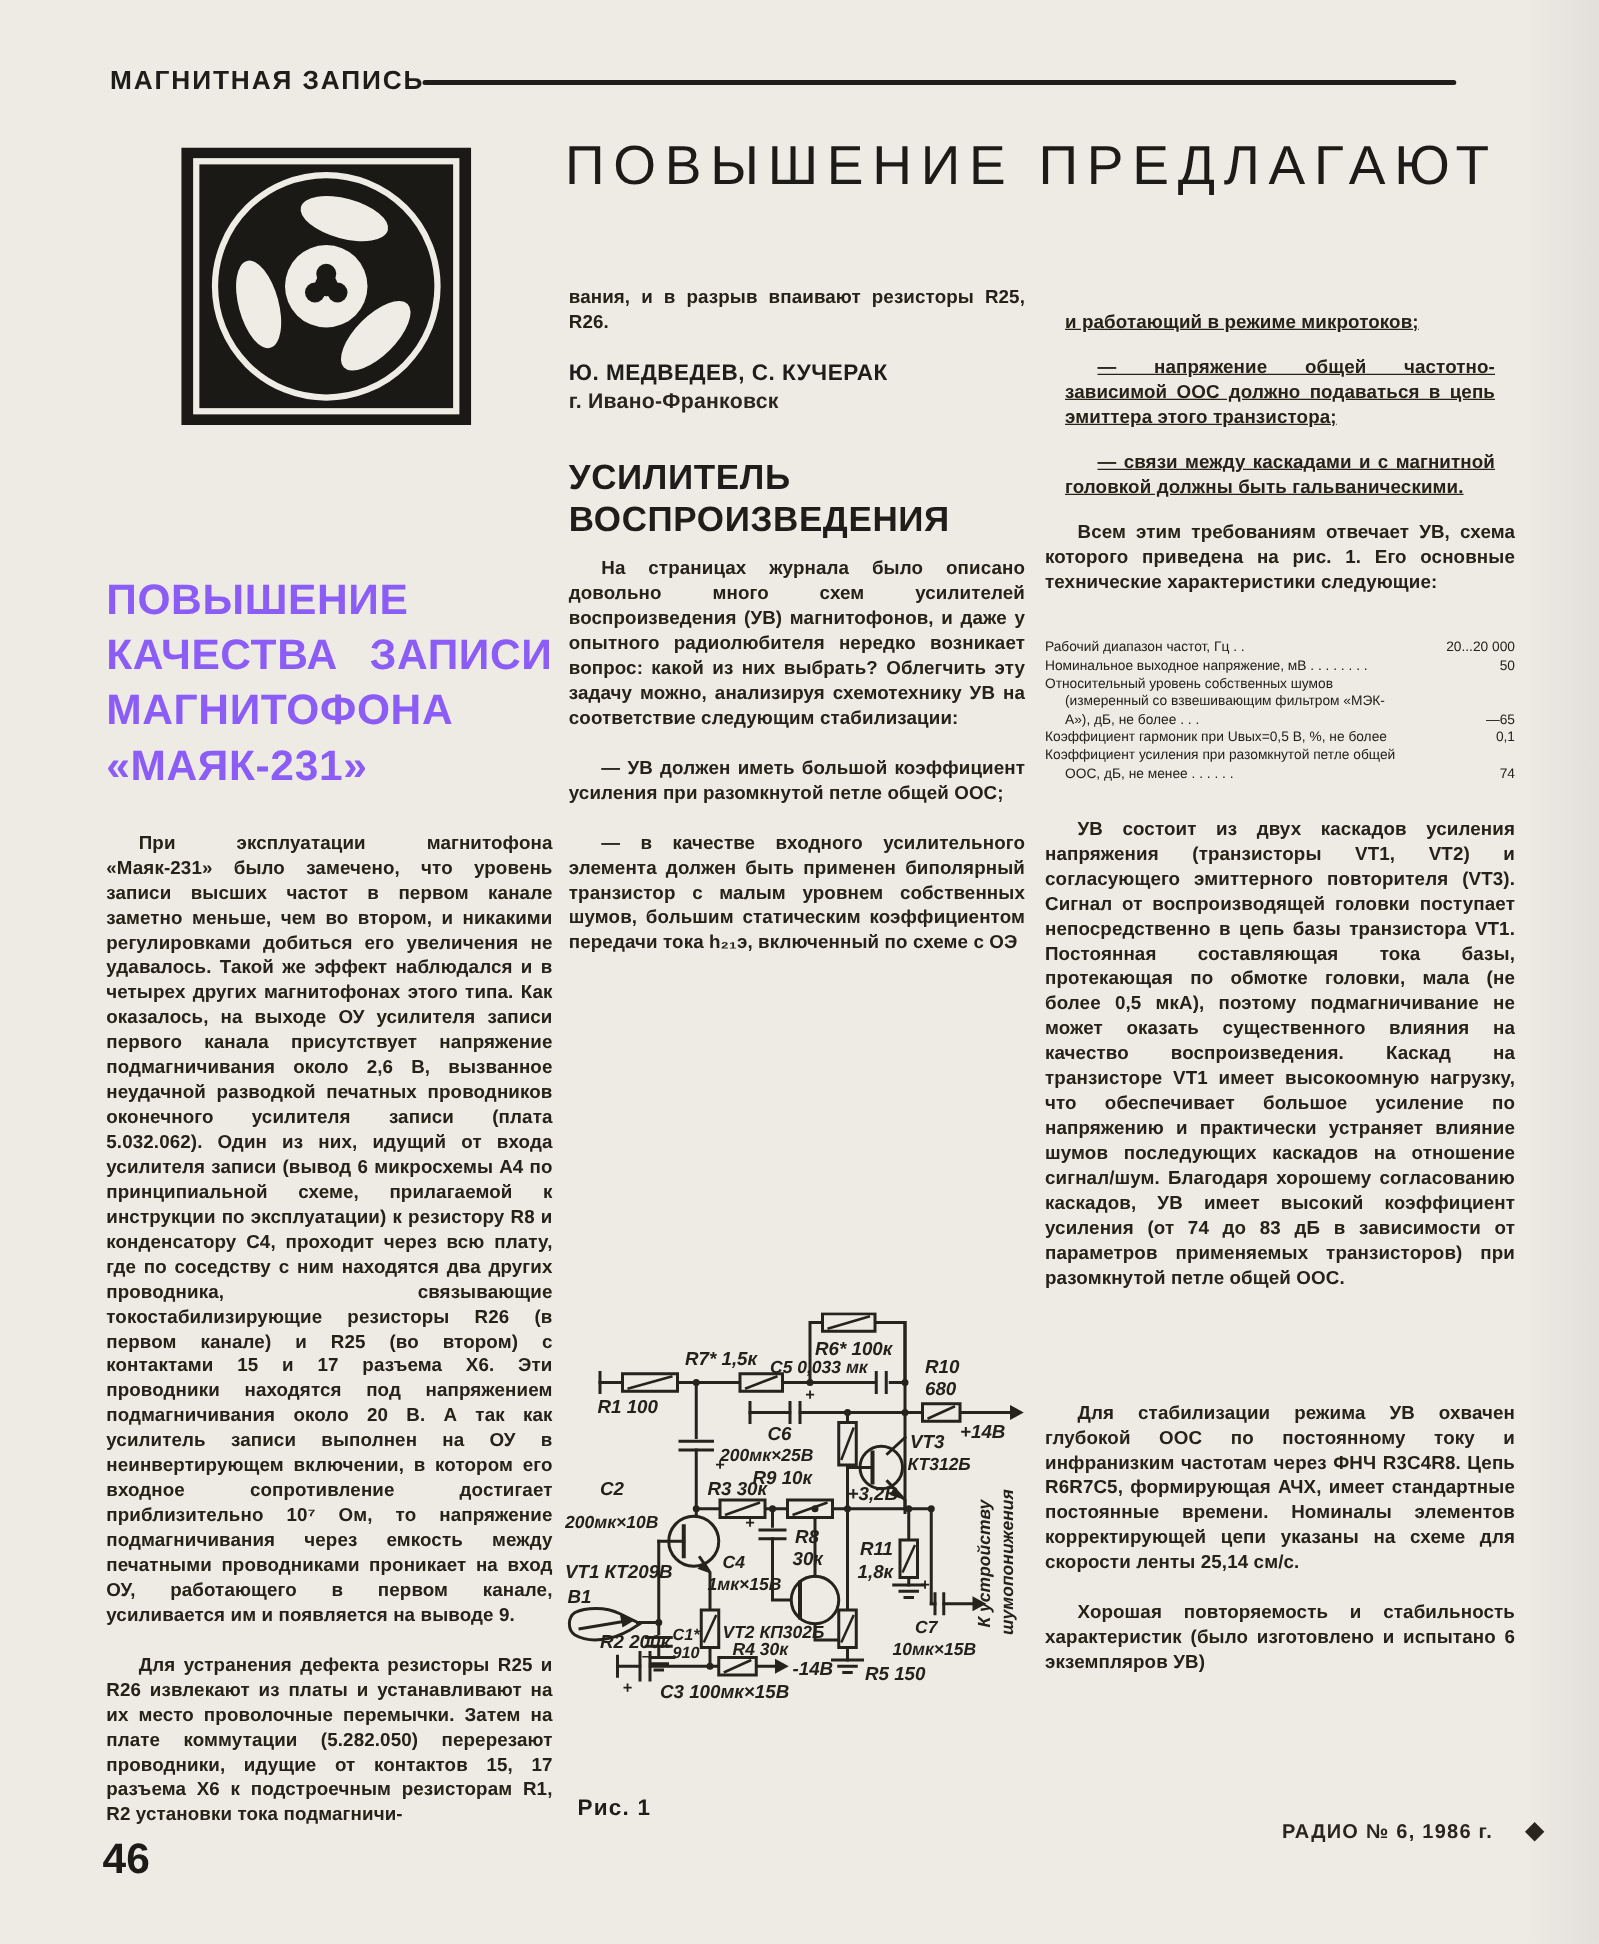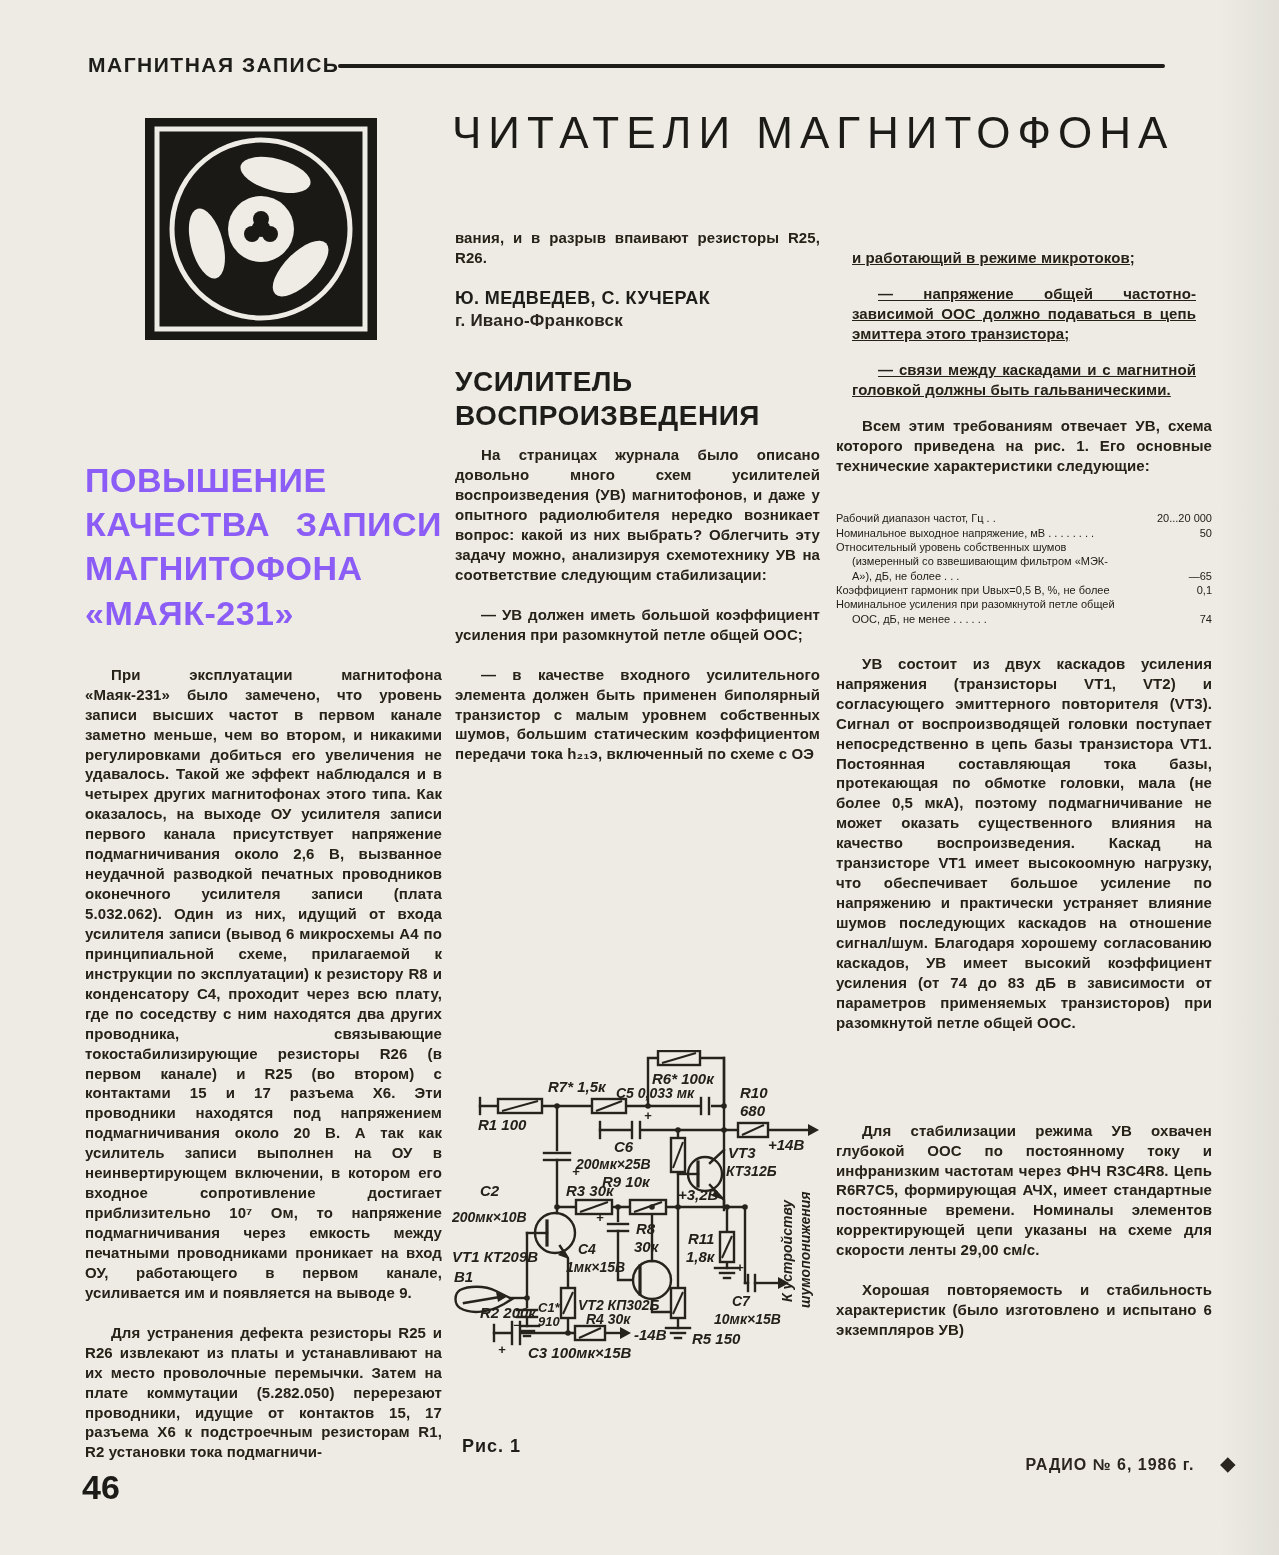--- a/index.html
+++ b/index.html
@@ -62,21 +62,21 @@
       <circle cx="116" cy="111" r="33" fill="#eeece5"></circle>
       <g fill="#1b1916">
         <circle cx="116" cy="101" r="8"></circle>
         <circle cx="107" cy="116" r="8"></circle>
         <circle cx="125" cy="116" r="8"></circle>
         <circle cx="116" cy="110" r="9"></circle>
       </g>
     </svg>
   </div>
 
-  <h1 class="main-title">ЧИТАТЕЛИ МАГНИТОФОНА</h1>
+  <h1 class="main-title">ПОВЫШЕНИЕ ПРЕДЛАГАЮТ</h1>
 
   <div class="col col-left">
     <h2 class="art-title">ПОВЫШЕНИЕ КАЧЕСТВА ЗАПИСИ МАГНИТОФОНА «МАЯК-231»</h2>
     <p class="body ind">При эксплуатации магнитофона «Маяк-231» было замечено, что уровень записи высших частот в первом канале заметно меньше, чем во втором, и никакими регулировками добиться его увеличения не удавалось. Такой же эффект наблюдался и в четырех других магнитофонах этого типа. Как оказалось, на выходе ОУ усилителя записи первого канала присутствует напряжение подмагничивания около 2,6 В, вызванное неудачной разводкой печатных проводников оконечного усилителя записи (плата 5.032.062). Один из них, идущий от входа усилителя записи (вывод 6 микросхемы А4 по принципиальной схеме, прилагаемой к инструкции по эксплуатации) к резистору R8 и конденсатору С4, проходит через всю плату, где по соседству с ним находятся два других проводника, связывающие токостабилизирующие резисторы R26 (в первом канале) и R25 (во втором) с контактами 15 и 17 разъема Х6. Эти проводники находятся под напряжением подмагничивания около 20 В. А так как усилитель записи выполнен на ОУ в неинвертирующем включении, в котором его входное сопротивление достигает приблизительно 10⁷ Ом, то напряжение подмагничивания через емкость между печатными проводниками проникает на вход ОУ, работающего в первом канале, усиливается им и появляется на выводе 9.</p>
     <p class="body ind">Для устранения дефекта резисторы R25 и R26 извлекают из платы и устанавливают на их место проволочные перемычки. Затем на плате коммутации (5.282.050) перерезают проводники, идущие от контактов 15, 17 разъема Х6 к подстроечным резисторам R1, R2 установки тока подмагничи-</p>
   </div>
   <div class="pageno">46</div>
 
   <div class="col col-mid">
     <p class="body">вания, и в разрыв впаивают резисторы R25, R26.</p>
@@ -104,26 +104,26 @@
       </div>
       <div class="spec-row">
         <div class="spec-label">Относительный уровень собственных шумов (измеренный со взвешивающим фильтром «МЭК-А»), дБ, не более .  .  .</div>
         <div class="spec-value">—65</div>
       </div>
       <div class="spec-row">
         <div class="spec-label">Коэффициент гармоник при Uвых=0,5 В, %, не более</div>
         <div class="spec-value">0,1</div>
       </div>
       <div class="spec-row">
-        <div class="spec-label">Номинальное усиления при разомкнутой петле общей ООС, дБ, не менее .  .  .  .  .  .</div>
+        <div class="spec-label">Коэффициент усиления при разомкнутой петле общей ООС, дБ, не менее .  .  .  .  .  .</div>
         <div class="spec-value">74</div>
       </div>
     </div>
     <p class="body ind">УВ состоит из двух каскадов усиления напряжения (транзисторы VT1, VT2) и согласующего эмиттерного повторителя (VT3). Сигнал от воспроизводящей головки поступает непосредственно в цепь базы транзистора VT1. Постоянная составляющая тока базы, протекающая по обмотке головки, мала (не более 0,5 мкА), поэтому подмагничивание не может оказать существенного влияния на качество воспроизведения. Каскад на транзисторе VT1 имеет высокоомную нагрузку, что обеспечивает большое усиление по напряжению и практически устраняет влияние шумов последующих каскадов на отношение сигнал/шум. Благодаря хорошему согласованию каскадов, УВ имеет высокий коэффициент усиления (от 74 до 83 дБ в зависимости от параметров применяемых транзисторов) при разомкнутой петле общей ООС.</p>
-    <p class="body ind gap-top">Для стабилизации режима УВ охвачен глубокой ООС по постоянному току и инфранизким частотам через ФНЧ R3C4R8. Цепь R6R7C5, формирующая АЧХ, имеет стандартные постоянные времени. Номиналы элементов корректирующей цепи указаны на схеме для скорости ленты 29,00 см/с.</p>
+    <p class="body ind gap-top">Для стабилизации режима УВ охвачен глубокой ООС по постоянному току и инфранизким частотам через ФНЧ R3C4R8. Цепь R6R7C5, формирующая АЧХ, имеет стандартные постоянные времени. Номиналы элементов корректирующей цепи указаны на схеме для скорости ленты 25,14 см/с.</p>
     <p class="body ind">Хорошая повторяемость и стабильность характеристик (было изготовлено и испытано 6 экземпляров УВ)</p>
   </div>
 
   <svg class="schematic" width="382" height="392" viewBox="0 0 382 392">
     <g stroke="#26231c" stroke-width="2.4" fill="none" stroke-linecap="square">
 
       <path d="M28,48 V64"></path>
       <path d="M28,56 H196"></path>
 
       <path d="M196,56 V8 H272 V56"></path>

